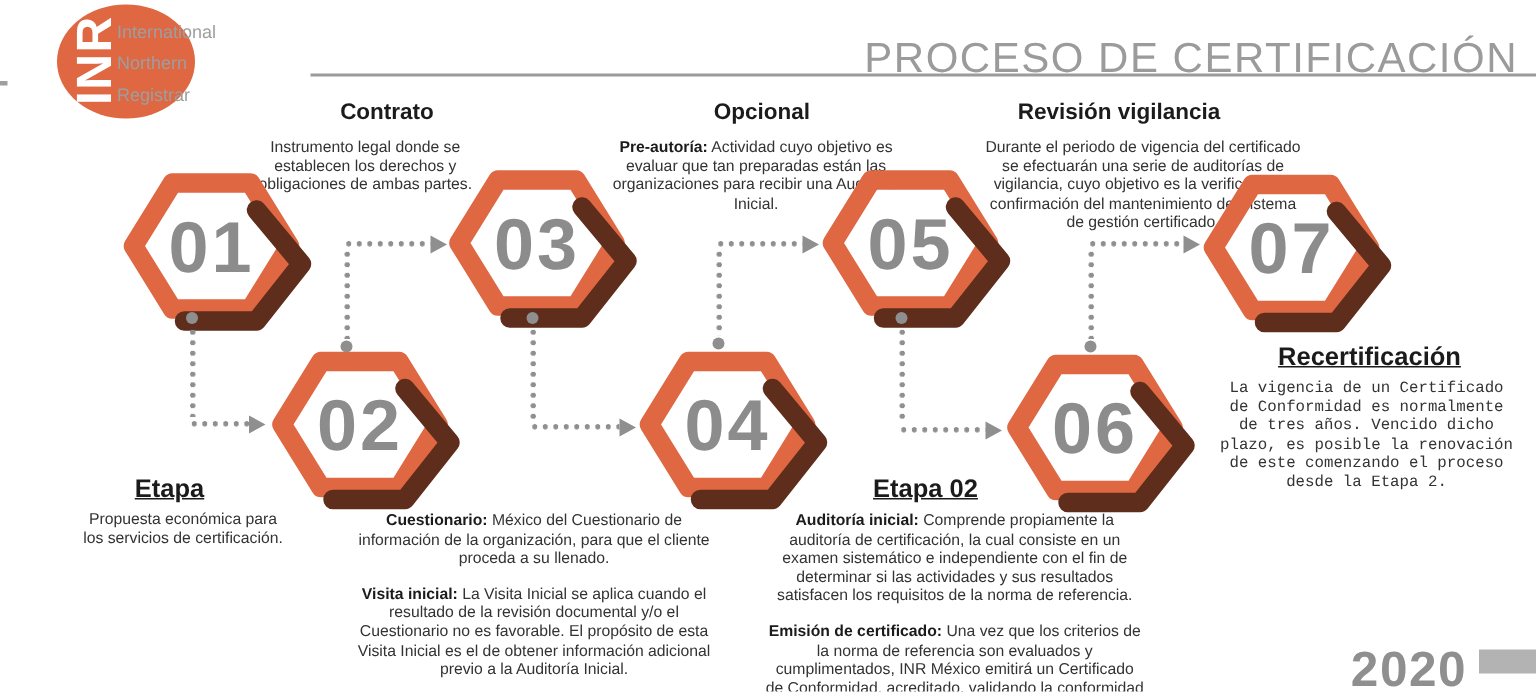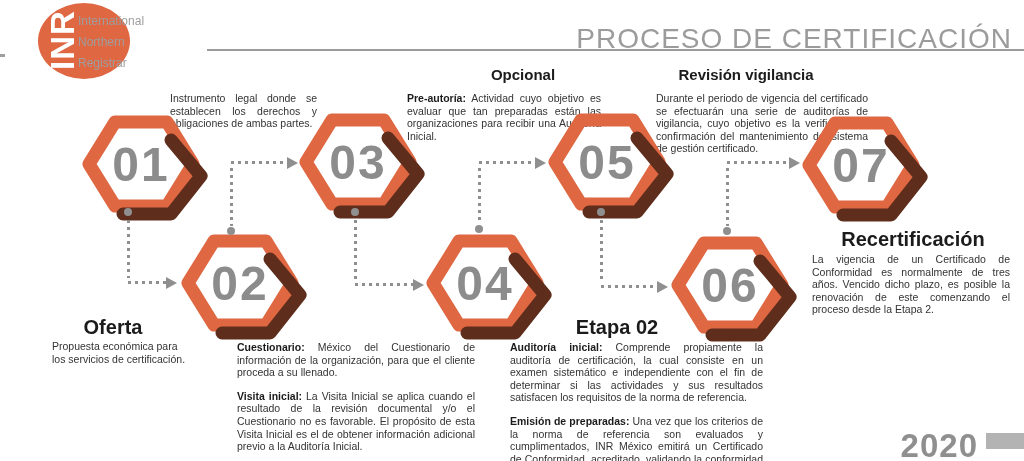--- a/index.html
+++ b/index.html
@@ -12,24 +12,24 @@
                 align-items:center;justify-content:center;transform:rotate(-90deg);
                 color:#ffffff;font-weight:bold;font-size:33px;letter-spacing:1px;}
   .logo-name{position:absolute;left:78px;top:11px;color:#9E9E9E;font-size:12px;line-height:21px;}
   .page-title{position:absolute;right:12px;top:23px;width:600px;text-align:right;
               color:#9B9B9B;font-size:28px;letter-spacing:1px;}
   .title-rule{position:absolute;left:207px;right:0;top:49px;height:2px;background:#9B9B9B;}
   .edge-dash{position:absolute;left:0;top:54px;width:5px;height:3px;background:#9F9F9F;}
   
   .sec-heading{position:absolute;width:200px;text-align:center;font-weight:bold;
                color:#1B1B1B;font-size:15px;}
-  .sec-heading.big{font-size:20px;}
+  .sec-heading.big{font-size:17px;text-decoration:underline;}
   .sec-body{position:absolute;font-size:10.5px;line-height:12.6px;color:#333333;
             text-align:justify;}
-  .sec-body p{margin:0 0 11px 0;}
+  .sec-body p{margin:0 0 11px 0;text-align:center;}
   .sec-body p:last-child{margin-bottom:0;}
   .sec-body b{color:#1B1B1B;}
   .no-justify{text-align:left;}
   
   .hex{position:absolute;}
   .hex-orange{fill:none;stroke:#DF6742;stroke-width:13;stroke-linejoin:round;}
   .hex-brown{fill:none;stroke:#5E2D1C;stroke-width:13;stroke-linejoin:round;stroke-linecap:round;}
   .hex-num{fill:#8C8C8C;font-size:48px;font-weight:bold;letter-spacing:2px;text-anchor:middle;
            font-family:"Liberation Sans",sans-serif;}
   
@@ -54,52 +54,53 @@
   <div class="logo-acronym">INR</div>
   <div class="logo-name">
     <div>International</div>
     <div>Northern</div>
     <div>Registrar</div>
   </div>
   <div class="page-title">PROCESO DE CERTIFICACIÓN</div>
   <div class="title-rule"></div>
   <div class="edge-dash"></div>
 
+  <div class="sec-heading" style="left:158px;top:66px;">Contrato</div>
   <div class="sec-body" style="left:170px;top:92px;width:147px;">
     <p><span>Instrumento legal donde se establecen los derechos y obligaciones de ambas partes.</span></p>
   </div>
 
-  <div class="sec-heading" style="left:423px;top:66px;">Opcional</div>
+  <div class="sec-heading" style="left:408px;top:66px;">Opcional</div>
   <div class="sec-body" style="left:407px;top:92px;width:194px;">
     <p><b>Pre-autoría:</b> <span>Actividad cuyo objetivo es evaluar que tan preparadas están las organizaciones para recibir una Auditoría Inicial.</span></p>
   </div>
 
   <div class="sec-heading" style="left:646px;top:66px;">Revisión vigilancia</div>
   <div class="sec-body" style="left:656px;top:92px;width:212px;">
     <p><span>Durante el periodo de vigencia del certificado se efectuarán una serie de auditorías de vigilancia, cuyo objetivo es la verificación y confirmación del mantenimiento del sistema de gestión certificado.</span></p>
   </div>
 
-  <div class="sec-heading big" style="left:13px;top:316px;">Oferta</div>
+  <div class="sec-heading big" style="left:13px;top:316px;">Etapa</div>
   <div class="sec-body no-justify" style="left:52px;top:340px;width:140px;">
     <p><span>Propuesta económica para los servicios de certificación.</span></p>
   </div>
 
   <div class="sec-body" style="left:237px;top:341px;width:238px;">
     <p><b>Cuestionario:</b> <span>México del Cuestionario de información de la organización, para que el cliente proceda a su llenado.</span></p>
     <p><b>Visita inicial:</b> <span>La Visita Inicial se aplica cuando el resultado de la revisión documental y/o el Cuestionario no es favorable. El propósito de esta Visita Inicial es el de obtener información adicional previo a la Auditoría Inicial.</span></p>
   </div>
 
   <div class="sec-heading big" style="left:517px;top:316px;">Etapa 02</div>
   <div class="sec-body" style="left:510px;top:341px;width:253px;">
     <p><b>Auditoría inicial:</b> <span>Comprende propiamente la auditoría de certificación, la cual consiste en un examen sistemático e independiente con el fin de determinar si las actividades y sus resultados satisfacen los requisitos de la norma de referencia.</span></p>
-    <p><b>Emisión de preparadas:</b> <span>Una vez que los criterios de la norma de referencia son evaluados y cumplimentados, INR México emitirá un Certificado de Conformidad, acreditado, validando la conformidad del sistema de gestión.</span></p>
+    <p><b>Emisión de certificado:</b> <span>Una vez que los criterios de la norma de referencia son evaluados y cumplimentados, INR México emitirá un Certificado de Conformidad, acreditado, validando la conformidad del sistema de gestión.</span></p>
   </div>
 
   <div class="sec-heading big" style="left:813px;top:228px;">Recertificación</div>
-  <div class="sec-body" style="left:812px;top:253px;width:198px;">
+  <div class="sec-body" style="left:812px;top:253px;width:198px;font-family:Liberation Mono, monospace;">
     <p><span>La vigencia de un Certificado de Conformidad es normalmente de tres años. Vencido dicho plazo, es posible la renovación de este comenzando el proceso desde la Etapa 2.</span></p>
   </div>
 
   <svg class="hex" style="left:82px;top:113px;" width="126" height="114" viewBox="0 0 126 114">
     <path class="hex-orange" d="M7,51 L33,9 L85,9 L111,51 L85,93 L33,93 Z"></path>
     <path class="hex-brown" d="M89,27 L119,63 L89,101 L41,101"></path>
     <text class="hex-num" x="59" y="68">01</text>
   </svg>
   <svg class="hex" style="left:181px;top:232px;" width="126" height="114" viewBox="0 0 126 114">
     <path class="hex-orange" d="M7,51 L33,9 L85,9 L111,51 L85,93 L33,93 Z"></path>

